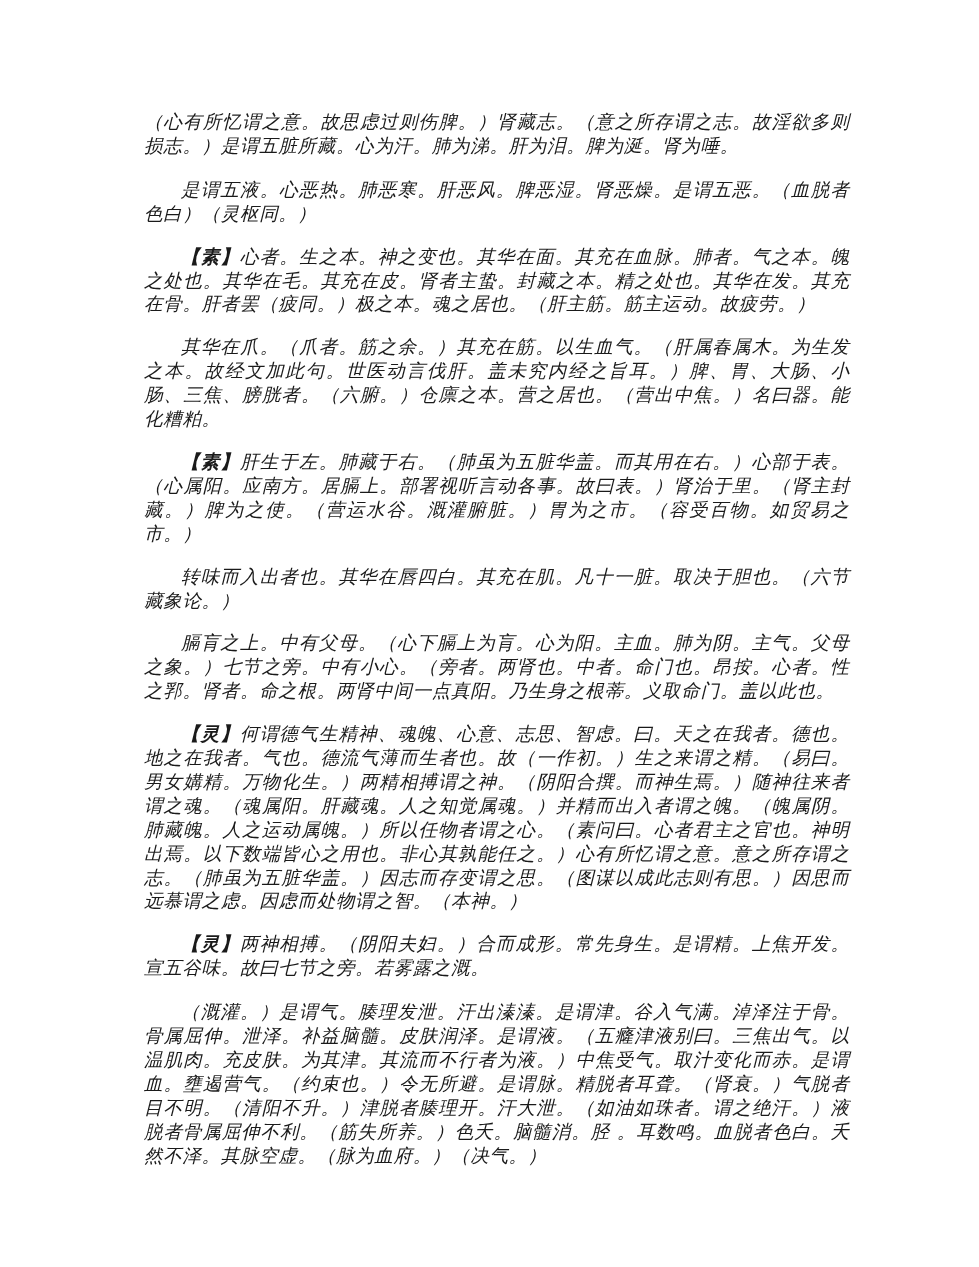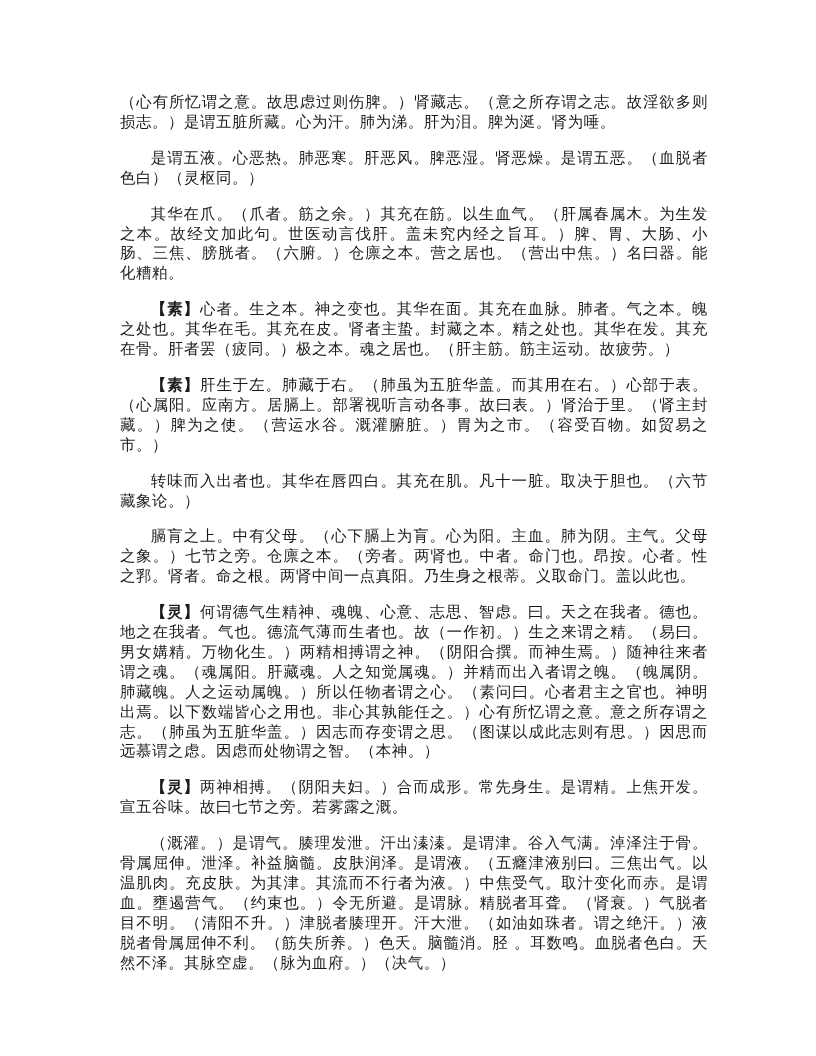--- a/index.html
+++ b/index.html
@@ -13,31 +13,32 @@
     font-size: 15.4px;
     line-height: 19.9px;
     color: #1a1a1a;
     letter-spacing: 0.6px;
   }
   .para {
     margin: 0 0 16px 0;
     text-align: justify;
     text-indent: 2em;
     word-break: break-all;
+    font-style: italic;
   }
   .para.no-indent { text-indent: 0; }
   .tag { font-weight: bold; }
 </style>
 </head>
 <body>
 
 <div class="page">
   <p class="para no-indent"><span>（心有所忆谓之意。故思虑过则伤脾。）肾藏志。（意之所存谓之志。故淫欲多则损志。）是谓五脏所藏。心为汗。肺为涕。肝为泪。脾为涎。肾为唾。</span></p>
   <p class="para"><span>是谓五液。心恶热。肺恶寒。肝恶风。脾恶湿。肾恶燥。是谓五恶。（血脱者色白）（灵枢同。）</span></p>
+  <p class="para"><span class="tag">【素】</span><span>心者。生之本。神之变也。其华在面。其充在血脉。肺者。气之本。魄之处也。其华在毛。其充在皮。肾者主蛰。封藏之本。精之处也。其华在发。其充在骨。肝者罢（疲同。）极之本。魂之居也。（肝主筋。筋主运动。故疲劳。）</span></p>
   <p class="para"><span>其华在爪。（爪者。筋之余。）其充在筋。以生血气。（肝属春属木。为生发之本。故经文加此句。世医动言伐肝。盖未究内经之旨耳。）脾、胃、大肠、小肠、三焦、膀胱者。（六腑。）仓廪之本。营之居也。（营出中焦。）名曰器。能化糟粕。</span></p>
-  <p class="para"><span class="tag">【素】</span><span>心者。生之本。神之变也。其华在面。其充在血脉。肺者。气之本。魄之处也。其华在毛。其充在皮。肾者主蛰。封藏之本。精之处也。其华在发。其充在骨。肝者罢（疲同。）极之本。魂之居也。（肝主筋。筋主运动。故疲劳。）</span></p>
   <p class="para"><span class="tag">【素】</span><span>肝生于左。肺藏于右。（肺虽为五脏华盖。而其用在右。）心部于表。（心属阳。应南方。居膈上。部署视听言动各事。故曰表。）肾治于里。（肾主封藏。）脾为之使。（营运水谷。溉灌腑脏。）胃为之市。（容受百物。如贸易之市。）</span></p>
   <p class="para"><span>转味而入出者也。其华在唇四白。其充在肌。凡十一脏。取决于胆也。（六节藏象论。）</span></p>
-  <p class="para"><span>膈肓之上。中有父母。（心下膈上为肓。心为阳。主血。肺为阴。主气。父母之象。）七节之旁。仓廪之本。（旁者。两肾也。中者。命门也。昂按。心者。性之郛。肾者。命之根。两肾中间一点真阳。乃生身之根蒂。义取命门。盖以此也。</span></p>
+  <p class="para"><span>膈肓之上。中有父母。（心下膈上为肓。心为阳。主血。肺为阴。主气。父母之象。）七节之旁。中有小心。（旁者。两肾也。中者。命门也。昂按。心者。性之郛。肾者。命之根。两肾中间一点真阳。乃生身之根蒂。义取命门。盖以此也。</span></p>
   <p class="para"><span class="tag">【灵】</span><span>何谓德气生精神、魂魄、心意、志思、智虑。曰。天之在我者。德也。地之在我者。气也。德流气薄而生者也。故（一作初。）生之来谓之精。（易曰。男女媾精。万物化生。）两精相搏谓之神。（阴阳合撰。而神生焉。）随神往来者谓之魂。（魂属阳。肝藏魂。人之知觉属魂。）并精而出入者谓之魄。（魄属阴。肺藏魄。人之运动属魄。）所以任物者谓之心。（素问曰。心者君主之官也。神明出焉。以下数端皆心之用也。非心其孰能任之。）心有所忆谓之意。意之所存谓之志。（肺虽为五脏华盖。）因志而存变谓之思。（图谋以成此志则有思。）因思而远慕谓之虑。因虑而处物谓之智。（本神。）</span></p>
   <p class="para"><span class="tag">【灵】</span><span>两神相搏。（阴阳夫妇。）合而成形。常先身生。是谓精。上焦开发。宣五谷味。故曰七节之旁。若雾露之溉。</span></p>
   <p class="para"><span>（溉灌。）是谓气。腠理发泄。汗出溱溱。是谓津。谷入气满。淖泽注于骨。骨属屈伸。泄泽。补益脑髓。皮肤润泽。是谓液。（五癃津液别曰。三焦出气。以温肌肉。充皮肤。为其津。其流而不行者为液。）中焦受气。取汁变化而赤。是谓血。壅遏营气。（约束也。）令无所避。是谓脉。精脱者耳聋。（肾衰。）气脱者目不明。（清阳不升。）津脱者腠理开。汗大泄。（如油如珠者。谓之绝汗。）液脱者骨属屈伸不利。（筋失所养。）色夭。脑髓消。胫 。耳数鸣。血脱者色白。夭然不泽。其脉空虚。（脉为血府。）（决气。）</span></p>
 </div>
 
 </body></html>

